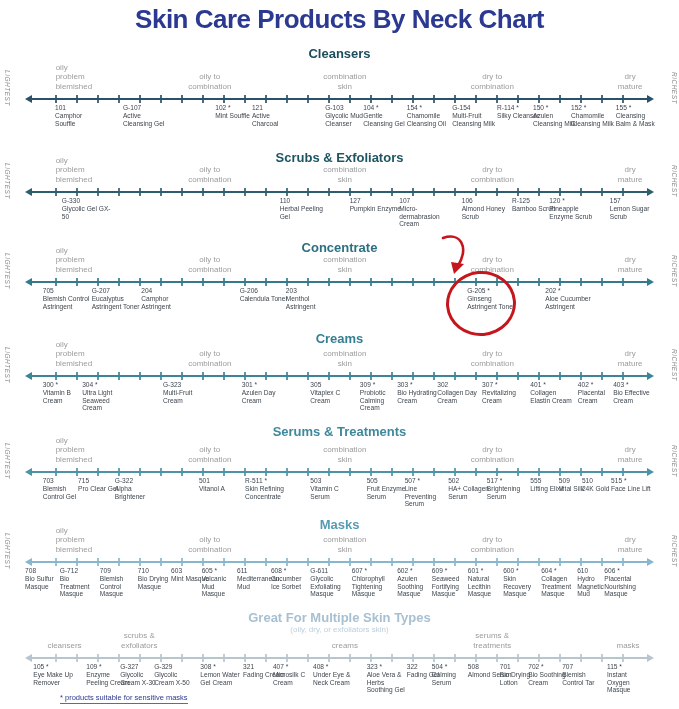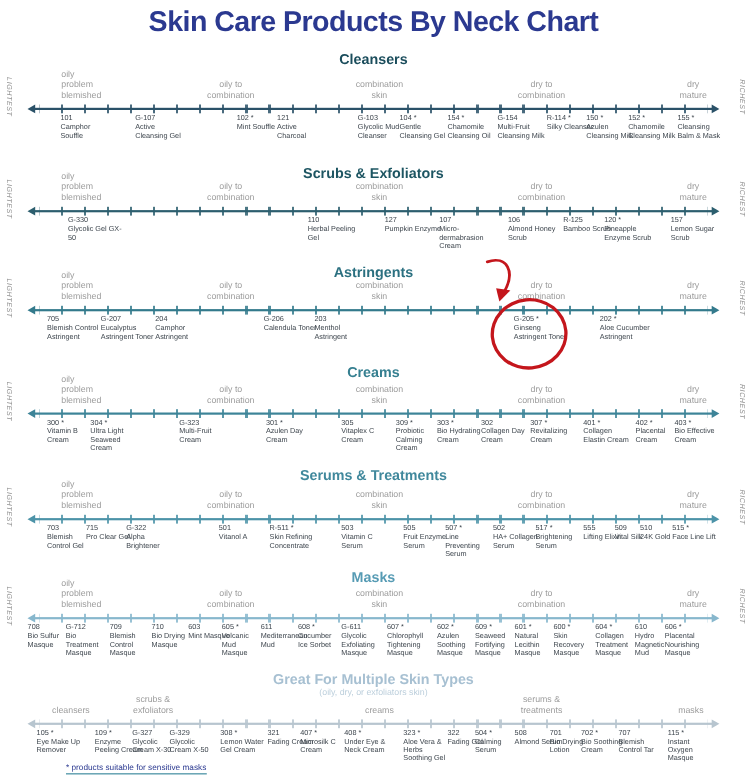--- a/index.html
+++ b/index.html
@@ -94,21 +94,21 @@
         <div class="prod" style="left: 9.1%; top: 47px; width: 52px;"><span class="code">G-330</span>Glycolic Gel GX-50</div>
         <div class="prod" style="left: 41.2%; top: 47px; width: 52px;"><span class="code">110</span>Herbal Peeling Gel</div>
         <div class="prod" style="left: 51.5%; top: 47px; width: 52px;"><span class="code">127</span>Pumpkin Enzyme</div>
         <div class="prod" style="left: 58.8%; top: 47px; width: 52px;"><span class="code">107</span>Micro-dermabrasion Cream</div>
         <div class="prod" style="left: 68%; top: 47px; width: 52px;"><span class="code">106</span>Almond Honey Scrub</div>
         <div class="prod" style="left: 75.4%; top: 47px; width: 52px;"><span class="code">R-125</span>Bamboo Scrub</div>
         <div class="prod" style="left: 80.9%; top: 47px; width: 52px;"><span class="code">120 *</span>Pineapple Enzyme Scrub</div>
         <div class="prod" style="left: 89.8%; top: 47px; width: 52px;"><span class="code">157</span>Lemon Sugar Scrub</div>
       </div>
       <div class="section" style="top: 240px; height: 90px;">
-        <div class="sec-title" style="color: rgb(43, 112, 128);">Astringents</div>
+        <div class="sec-title" style="color: rgb(43, 112, 128);">Concentrate</div>
         <div class="cat" style="left: 8.2%; bottom: 56px;">oily
 problem
 blemished</div>
         <div class="cat cat-c" style="left: 30.9%; bottom: 56px;">oily to
 combination</div>
         <div class="cat cat-c" style="left: 50.8%; bottom: 56px;">combination
 skin</div>
         <div class="cat cat-c" style="left: 72.5%; bottom: 56px;">dry to
 combination</div>
         <div class="cat cat-c" style="left: 92.8%; bottom: 56px;">dry

